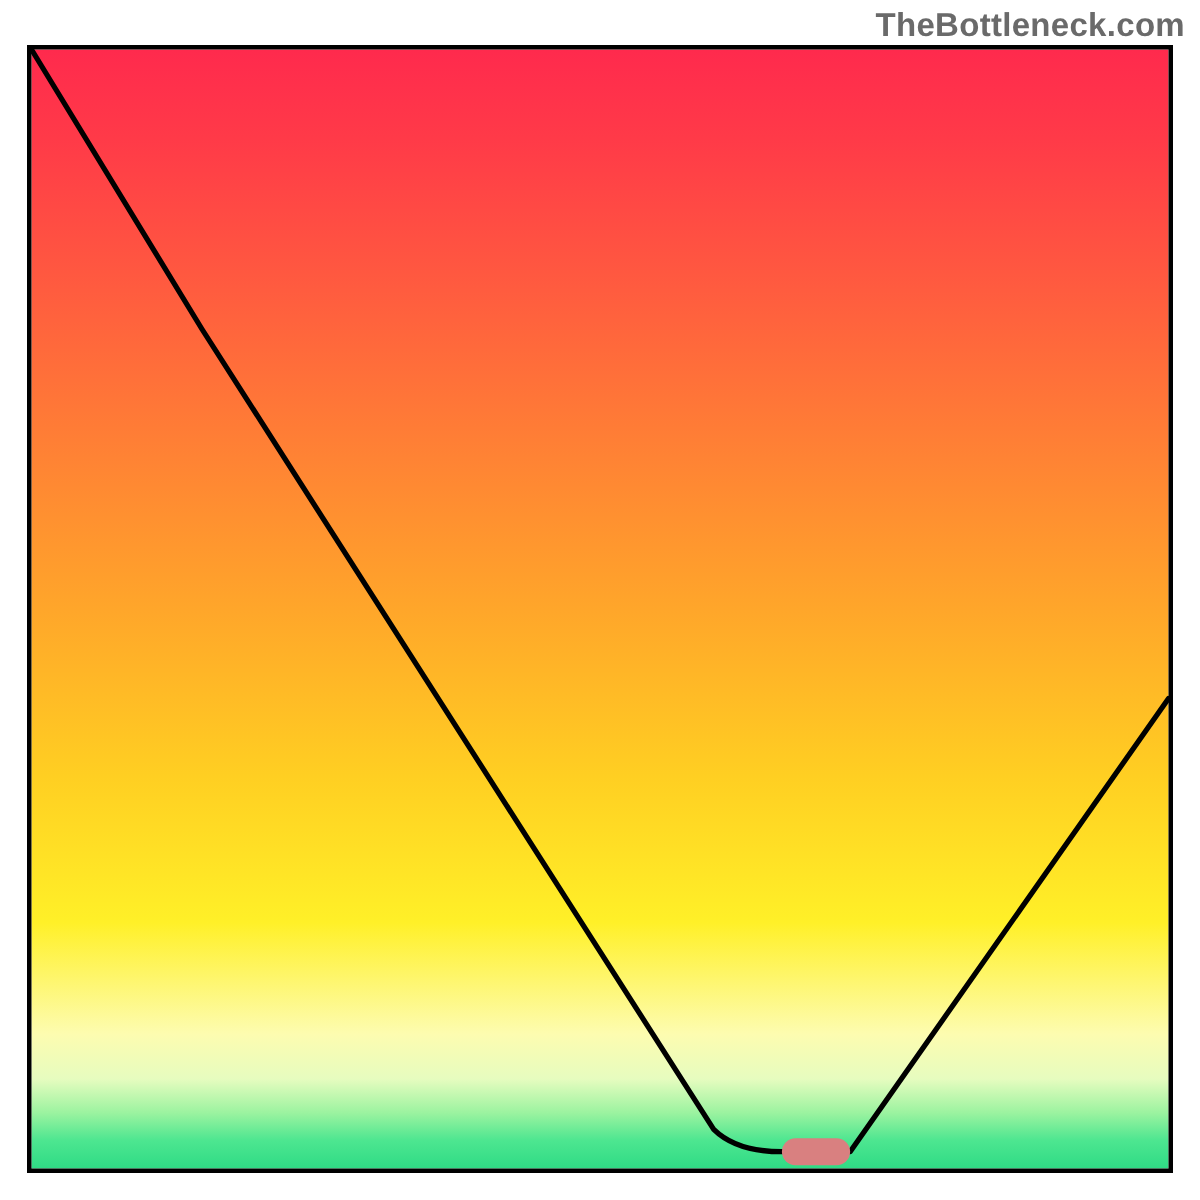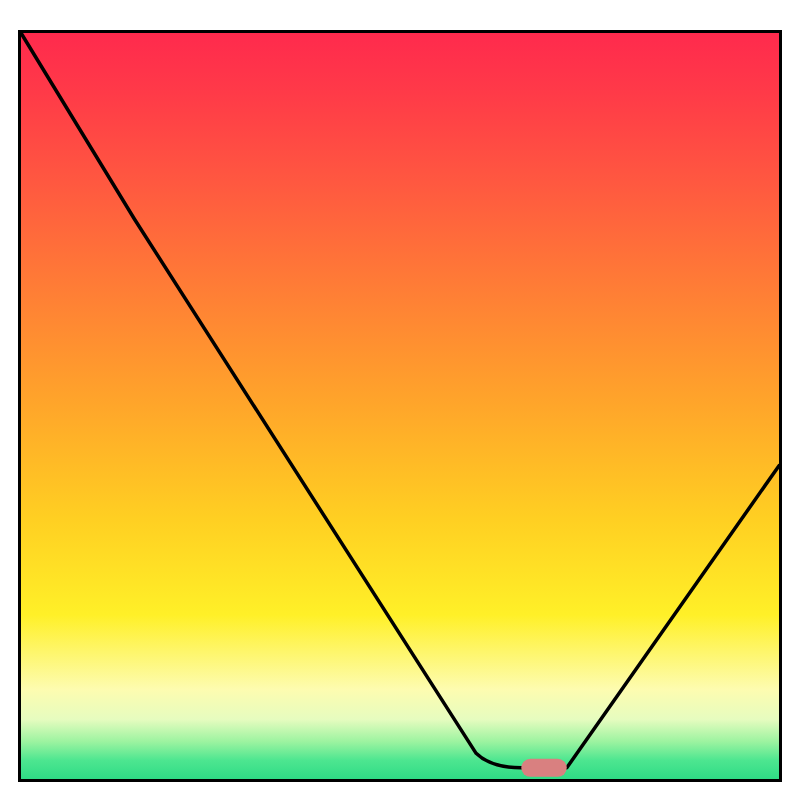--- a/index.html
+++ b/index.html
@@ -80,20 +80,21 @@
   }
   .pill {
     stroke: none;
   }
 </style>
 </head>
 <body>
 
 <div class="canvas">
 
+  <div class="attribution">TheBottleneck.com</div>
 
   <div class="plot">
 
     <div class="gradient-bg"></div>
 
     <svg class="curve" viewBox="0 0 100 100" preserveAspectRatio="none">
 
       <path class="curve-stroke" vector-effect="non-scaling-stroke" d="M 0 0
                L 15 25
                L 60 96.5

